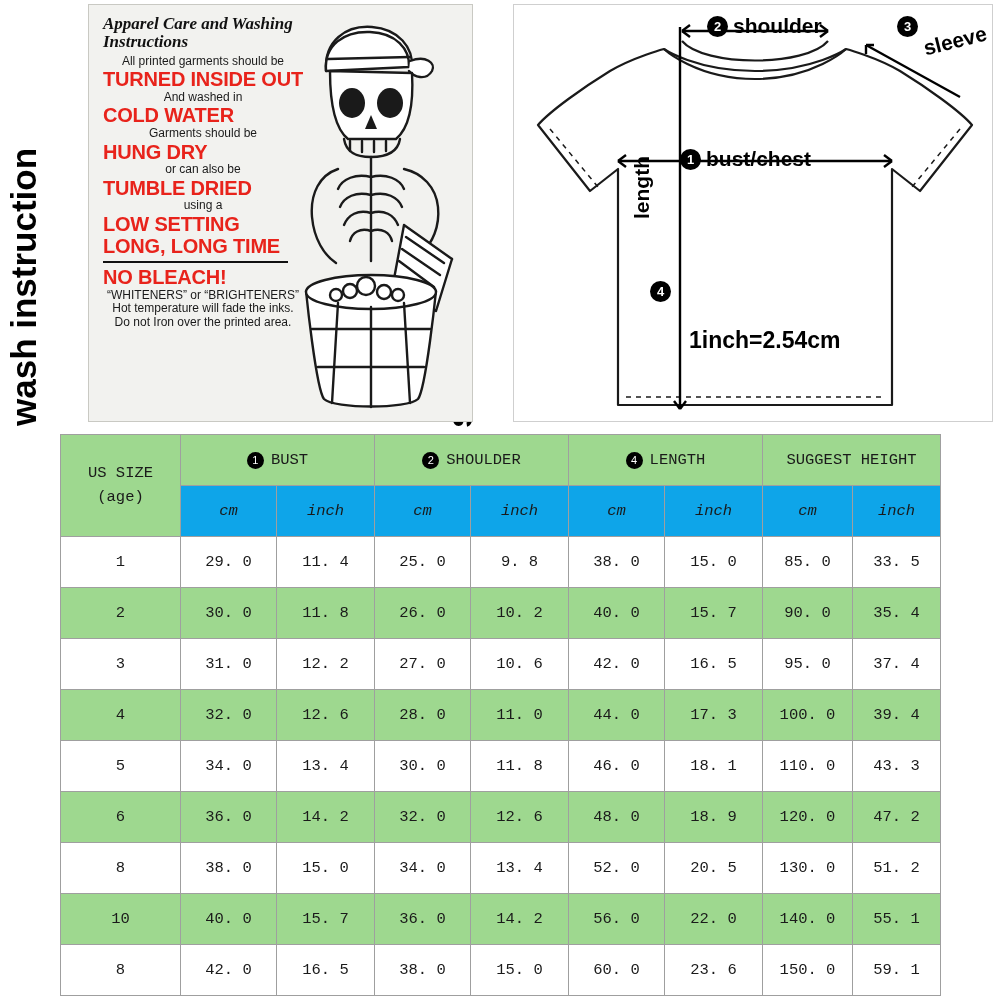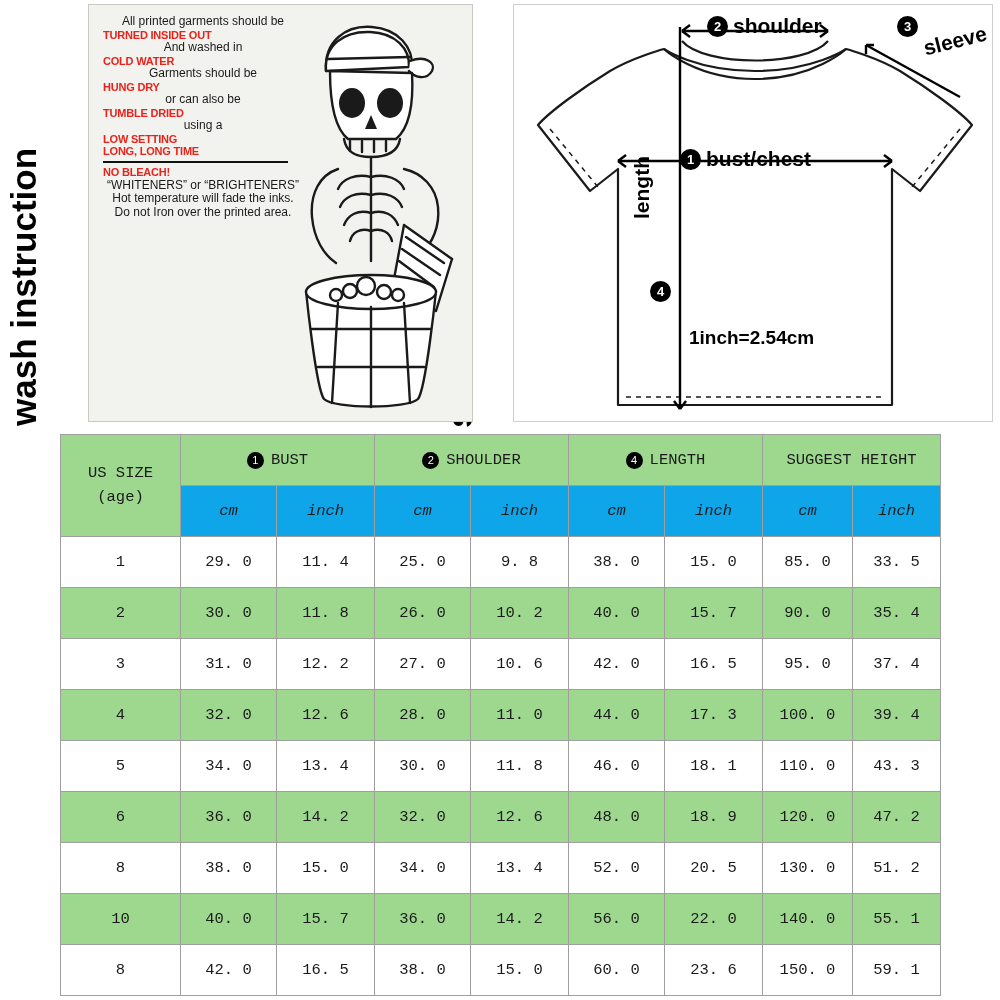--- a/index.html
+++ b/index.html
@@ -69,21 +69,21 @@
     font-weight: bold;
     font-style: italic;
     font-size: 17px;
     line-height: 1.08;
     color: #111;
     margin-bottom: 3px;
   }
   .wash-red {
     color: #e8231b;
     font-weight: bold;
-    font-size: 11px;
+    font-size: 20px;
     line-height: 1.12;
     letter-spacing: -0.2px;
   }
   .wash-small { font-size: 12px; text-align: center; }
   .wash-rule {
     border: none;
     border-top: 2px solid #111;
     margin: 4px 0 3px 0;
     width: 185px;
   }
@@ -130,21 +130,21 @@
     white-space: nowrap;
   }
   .mk-label.rot {
     transform: rotate(-90deg);
     transform-origin: left bottom;
   }
   .mk-label.skewed { transform: rotate(-14deg); }
   .inch-note {
     position: absolute;
     font-weight: bold;
-    font-size: 19px;
+    font-size: 23px;
     color: #000;
     white-space: nowrap;
   }
 
   
   table.size-table {
     position: absolute;
     left: 60px;
     top: 434px;
     width: 880px;
@@ -189,20 +189,21 @@
 </head>
 <body>
 
 <div class="top">
 
   <div class="vlabel vlabel-wash">wash instruction</div>
   <div class="vlabel vlabel-size">size measure</div>
 
   <div class="wash-card">
     <div class="wash-text">
+      <div class="wash-title">Apparel Care and Washing Instructions</div>
       <div class="wash-small">All printed garments should be</div>
       <div class="wash-red">TURNED INSIDE OUT</div>
       <div class="wash-small">And washed in</div>
       <div class="wash-red">COLD WATER</div>
       <div class="wash-small">Garments should be</div>
       <div class="wash-red">HUNG DRY</div>
       <div class="wash-small">or can also be</div>
       <div class="wash-red">TUMBLE DRIED</div>
       <div class="wash-small">using a</div>
       <div class="wash-red">LOW SETTING</div>

